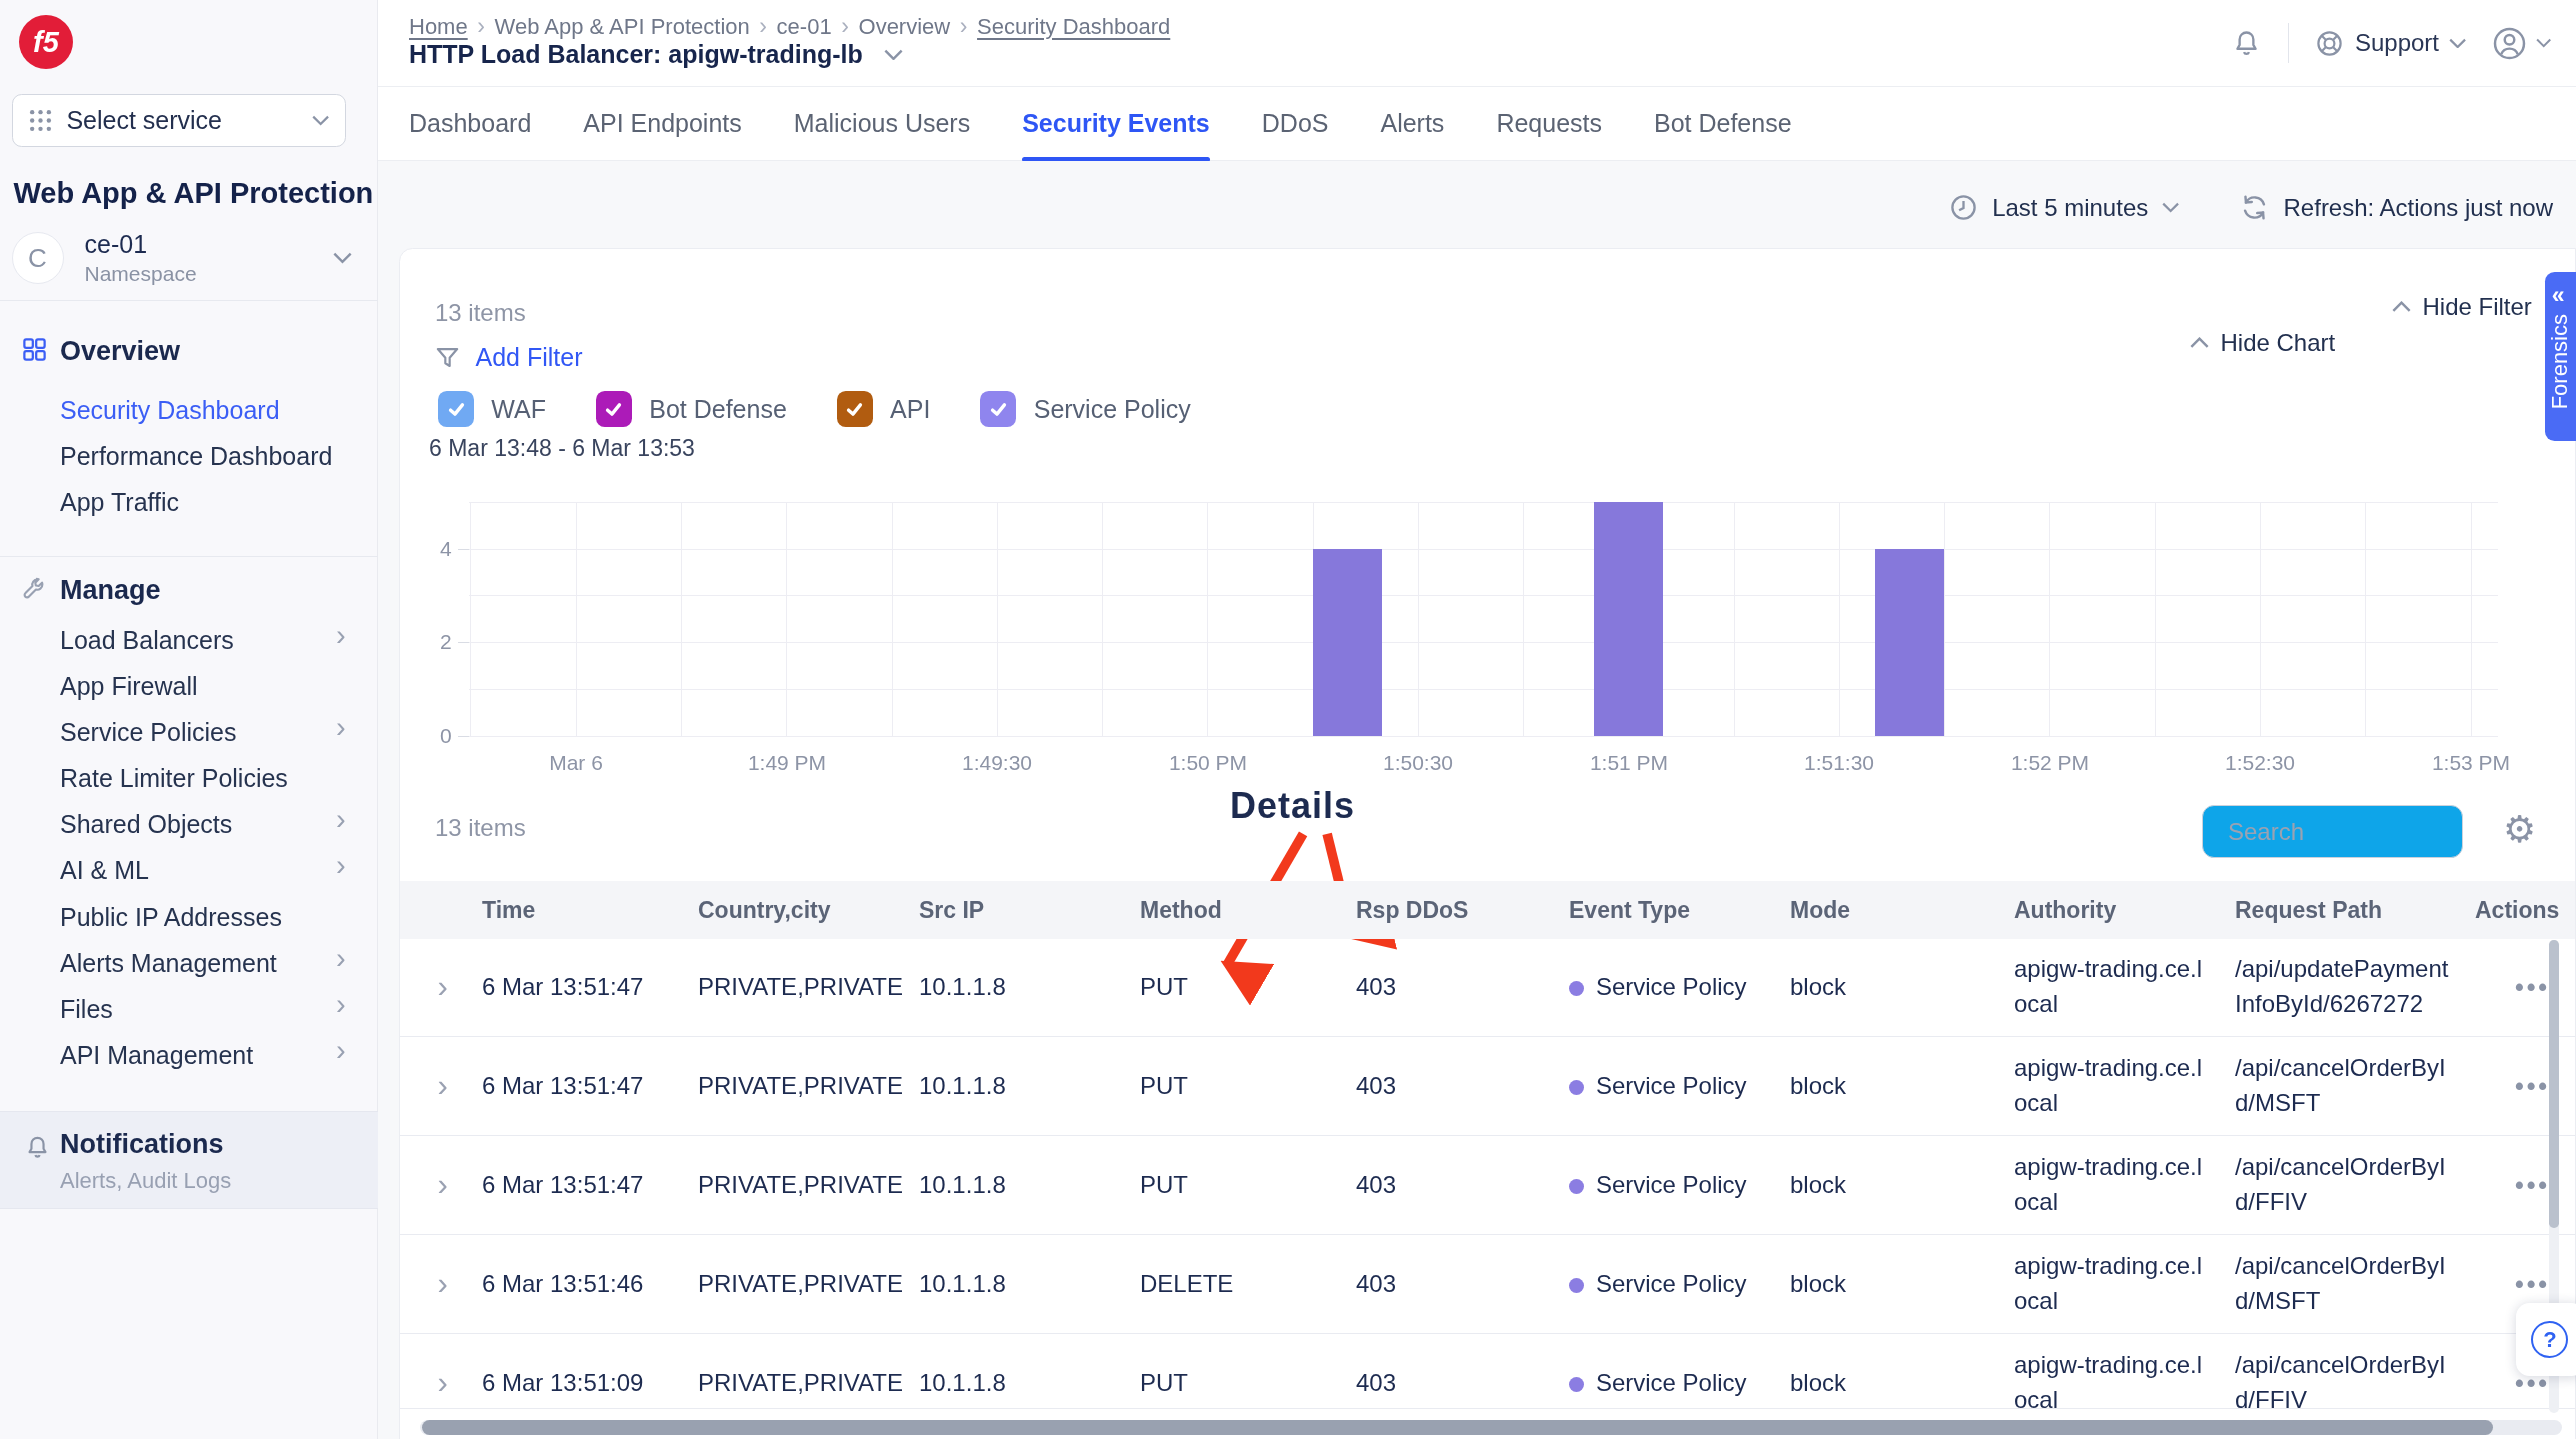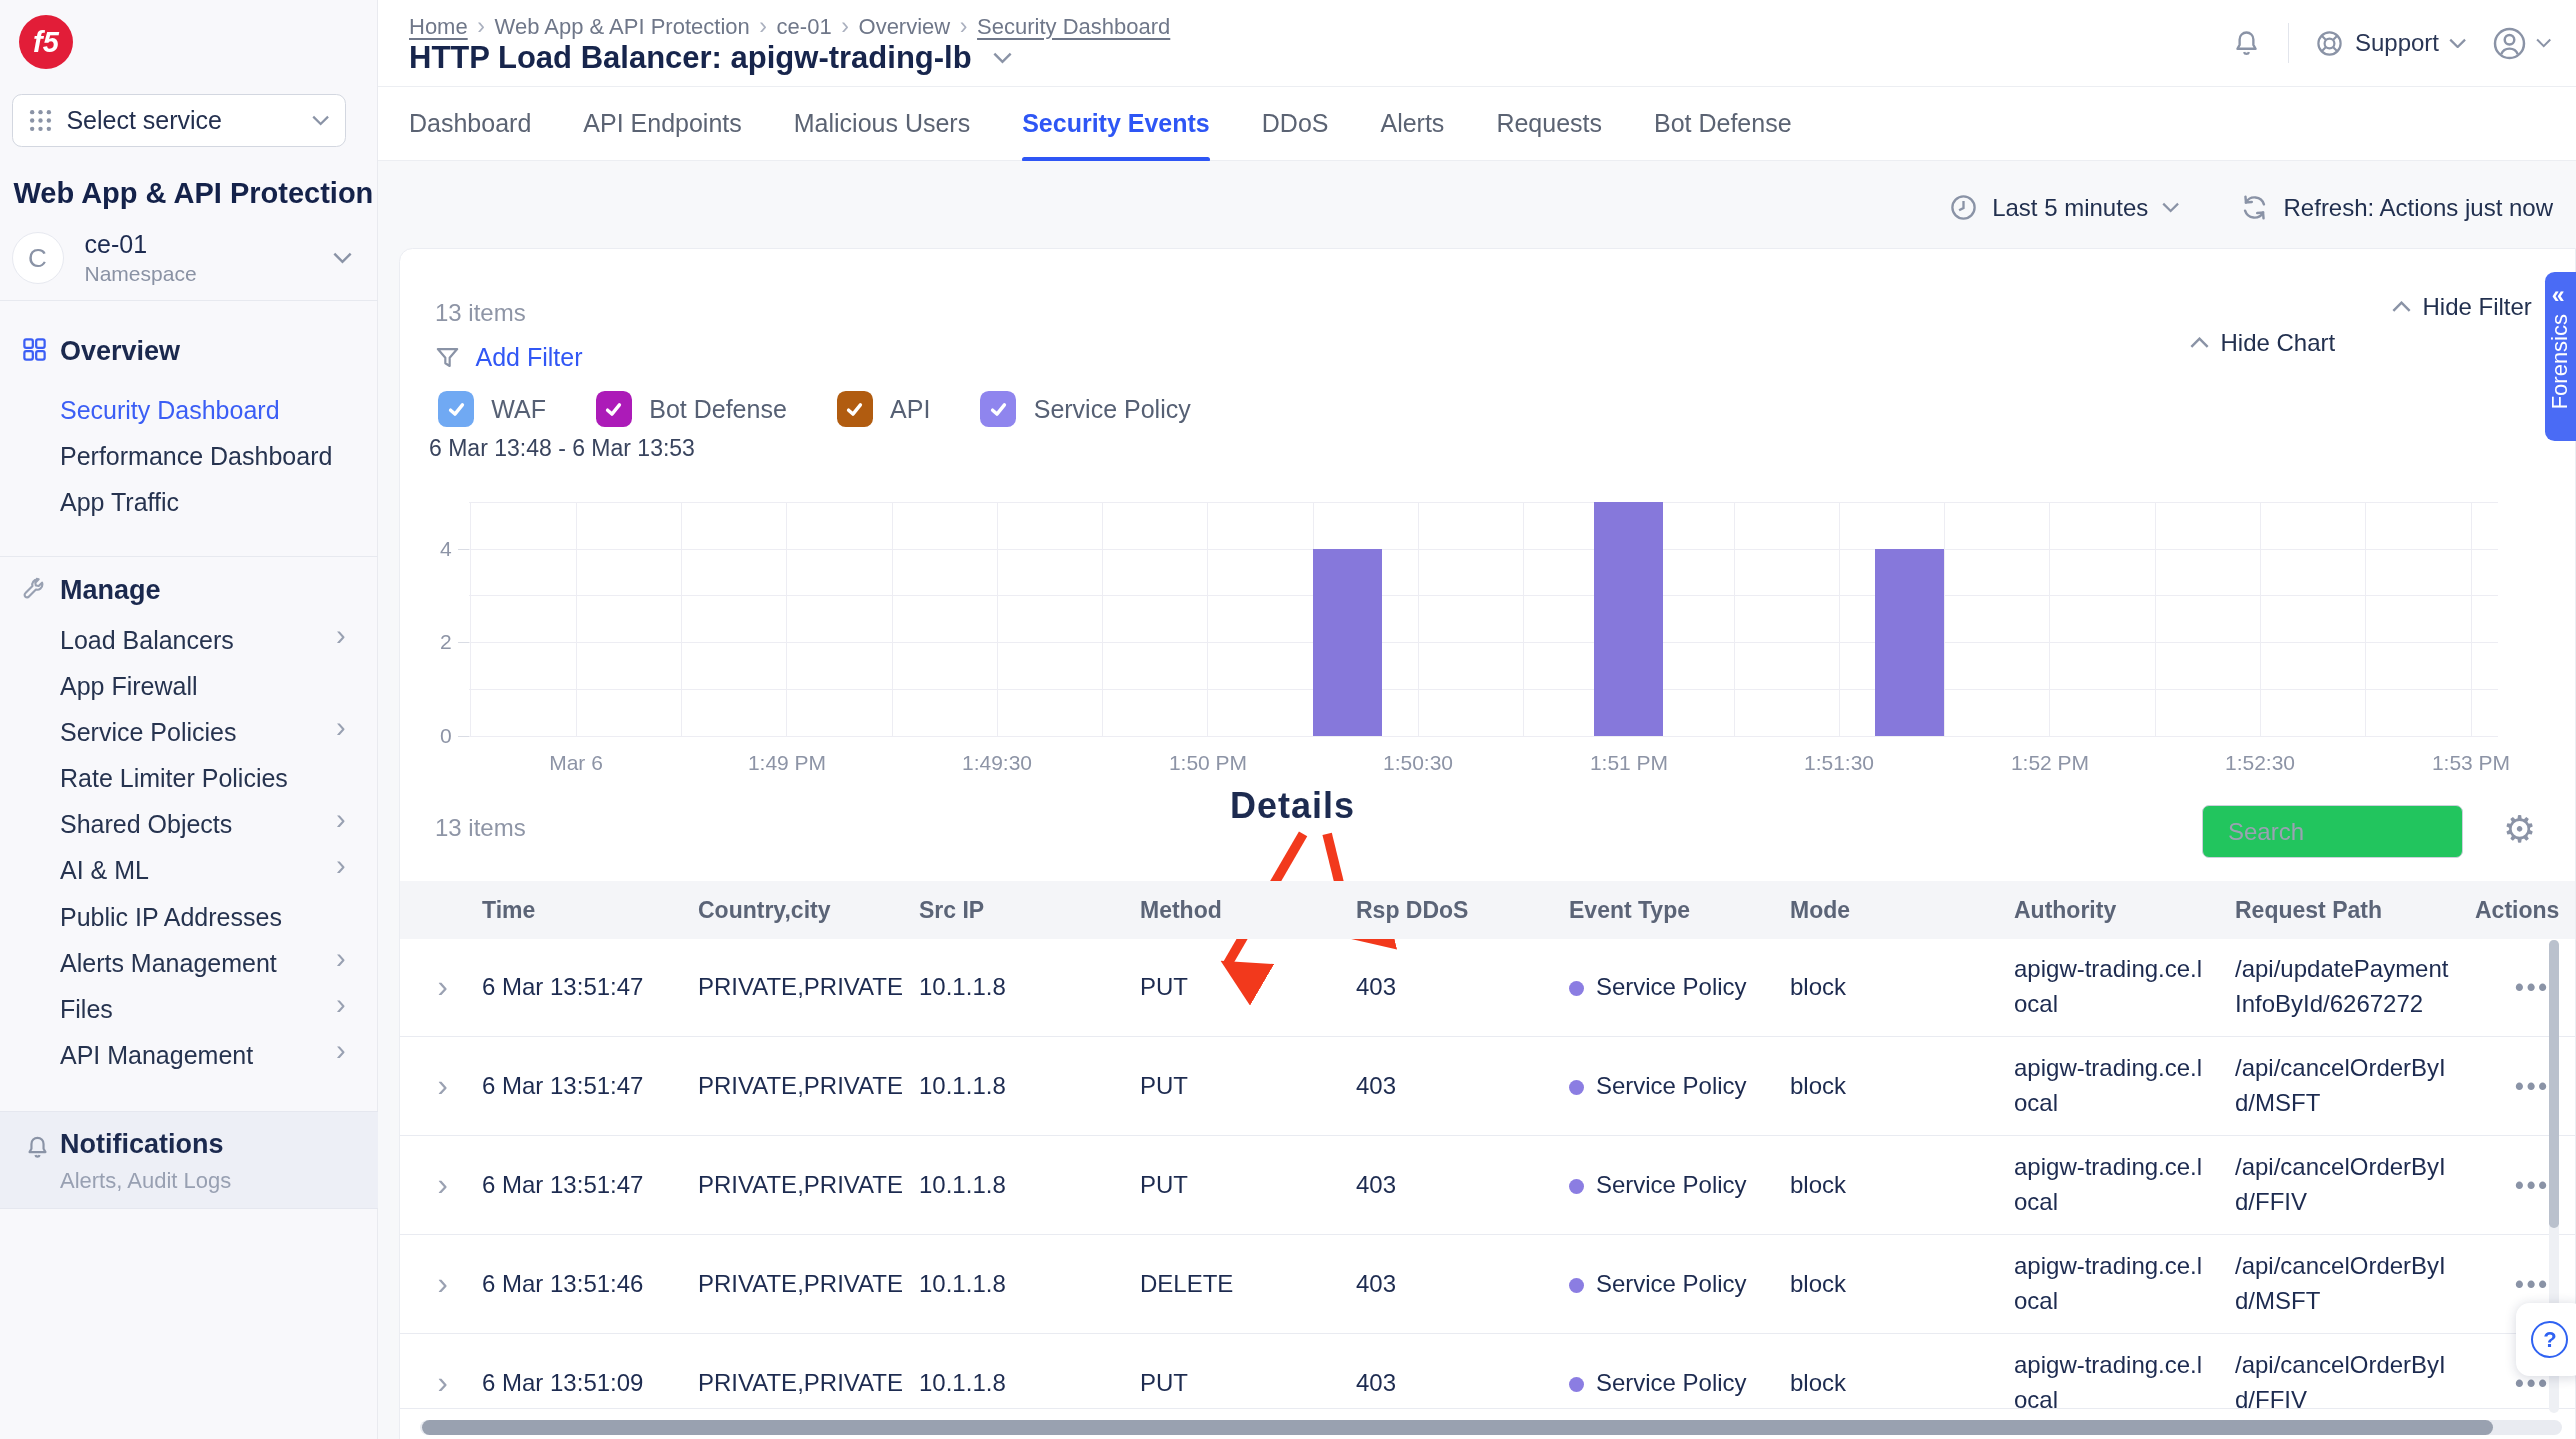--- a/index.html
+++ b/index.html
@@ -11,21 +11,21 @@
   .abs { position:absolute; }
   .flex { display:flex; align-items:center; }
   svg { display:block; }
 
   
   #topbar { left:378px; top:0; width:2198px; height:87px; background:#fff; border-bottom:1px solid #eceef2; }
   #breadcrumb { left:409px; top:12.5px; font-size:22px; color:#6f7789; gap:9.6px;align-items:flex-end; }
   #breadcrumb .crumb { color:#6f7789; }
   #breadcrumb .crumb.link { text-decoration:underline; text-underline-offset:3.8px; cursor:pointer; }
   #breadcrumb .sep { color:#aab0bf; font-size:23px; }
-  #page-title { left:409px; top:40px; font-size:31px; font-weight:600; color:#17254c; gap:21px; }
+  #page-title { left:409px; top:40px; font-size:25px; font-weight:600; color:#17254c; gap:21px; }
   #topbar-right { top:23px; right:25px; gap:25px; }
   .tb-divider { width:1px; height:40px; background:#e2e5ec; }
   #support-cluster { gap:9.6px; font-size:24px; color:#2a3655; }
 
   
   #sidebar { left:0; top:0; width:378px; height:1440px; background:#f8f8fb; border-right:1px solid #e9eaef; }
   #logo { left:19px; top:15.4px; width:54px; height:54px; border-radius:50%; background:#e21d38;
           color:#fff; font-size:29px; font-weight:bold; font-style:italic; display:flex; align-items:center; justify-content:center; }
   #select-service { left:11.5px; top:94px; width:334px; height:53px; background:#fff; border:1.4px solid #d3d7e0;
           border-radius:9.6px; padding:0 15.4px; gap:13.5px; font-size:25px; color:#232f4e; cursor:pointer; }
@@ -81,22 +81,22 @@
   .ydash { position:absolute; left:-11.5px; width:11.5px; height:1px; background:#d9dce4; }
   .xtick { position:absolute; top:249px; transform:translateX(-50%); font-size:21px; color:#8d94a6; white-space:nowrap; }
   .bar { position:absolute; bottom:0; width:69px; }
 
   
   #details-label { left:830px; top:536px; font-size:36px; font-weight:600; letter-spacing:1px; }
   #details-arrows { left:783px; top:579px; }
 
   
   #items-count-2 { left:35px; top:565px; font-size:24px; color:#8e95a6; }
-  #search-box { left:1802px; top:556px; width:261px; height:53px; background:#22c55e; border:1.4px solid #ccd1db;
-          border-radius:7px; padding:0 13.5px; gap:11.5px; }
+  #search-box { left:1802px; top:556px; width:261px; height:53px; background:#0ea5e9; border:1.4px solid #ccd1db;
+          border-radius:12px; padding:0 13.5px; gap:11.5px; }
   #search-input { border:none; outline:none; flex:1; font-size:24px; color:#39445e; background:transparent;
           font-family:"Liberation Sans",sans-serif; }
   #search-input::placeholder { color:#9aa2b2; }
   #gear { left:2103px; top:561px; font-size:37px; color:#8b93a6; cursor:pointer; line-height:40px; }
 
   .tgrid { display:grid; grid-template-columns:58px 216px 221px 221px 216px 213px 221px 224px 221px 240px 1fr;
            align-items:center; padding-left:24px; }
   #thead { left:0; top:632px; width:2177px; height:58px; background:#f4f5f8; font-size:23px; font-weight:600; color:#5b6477; }
   #thead .hc:last-child { text-align:right; padding-right:29px; }
   #tbody { left:0; top:689px; width:2177px; height:471px; overflow:hidden; border-bottom:1px solid #e9ebf1; }

